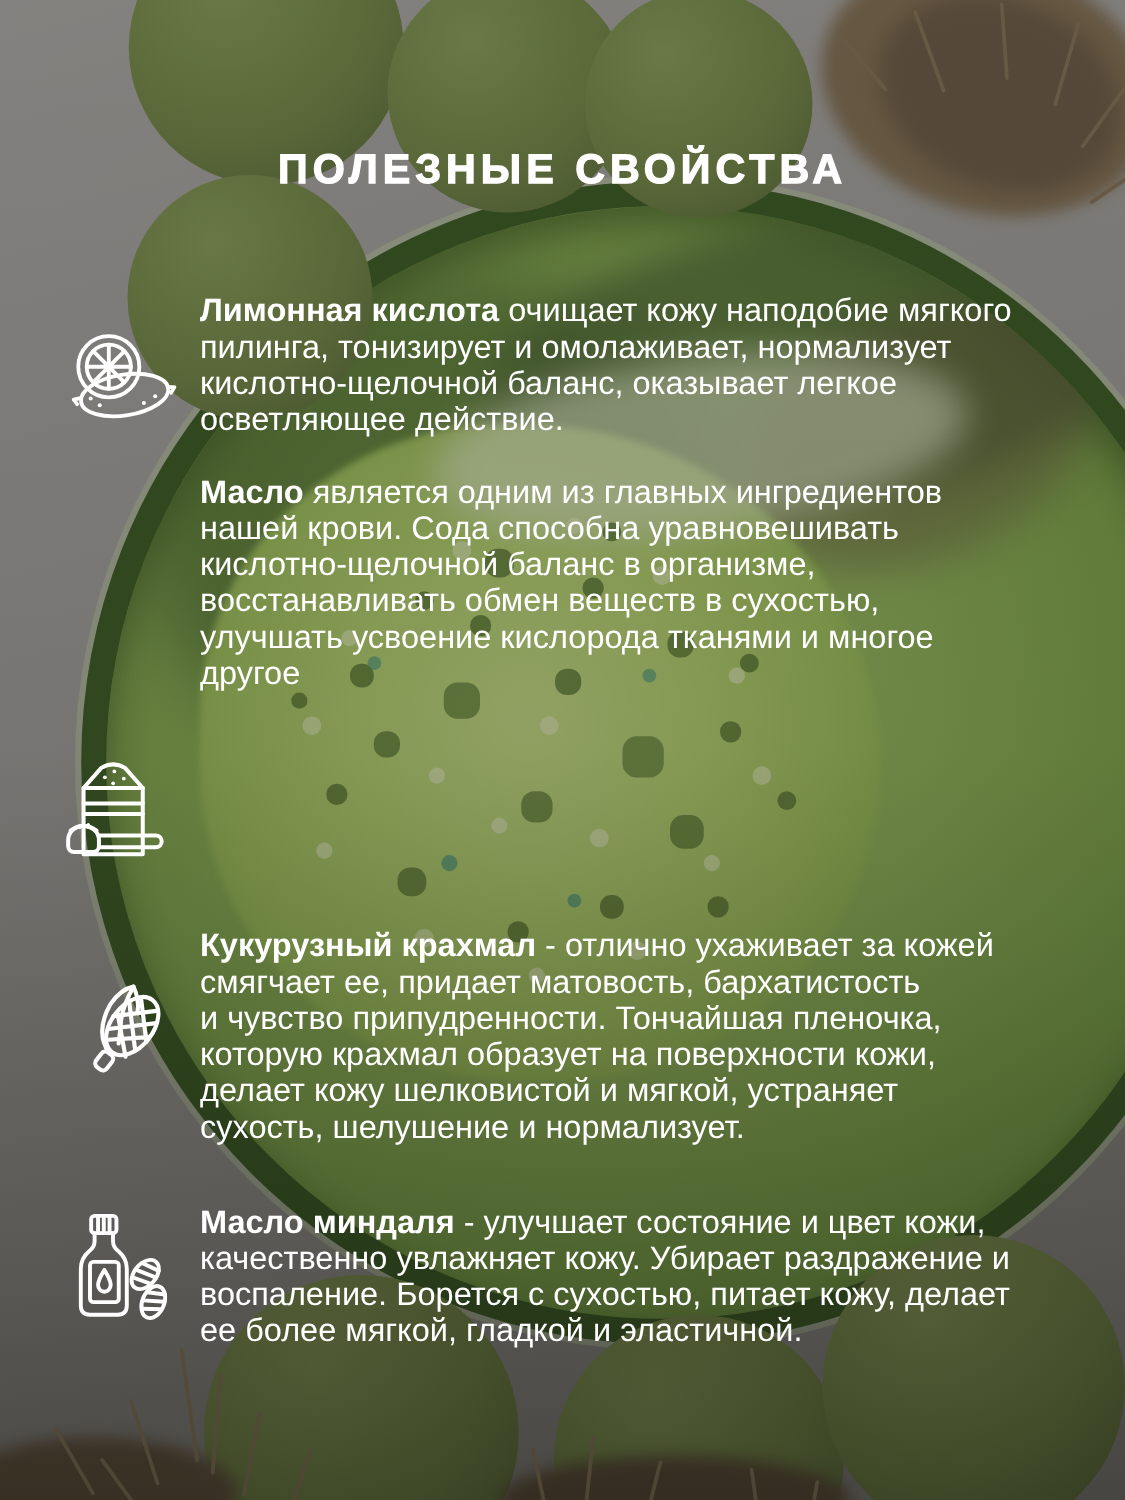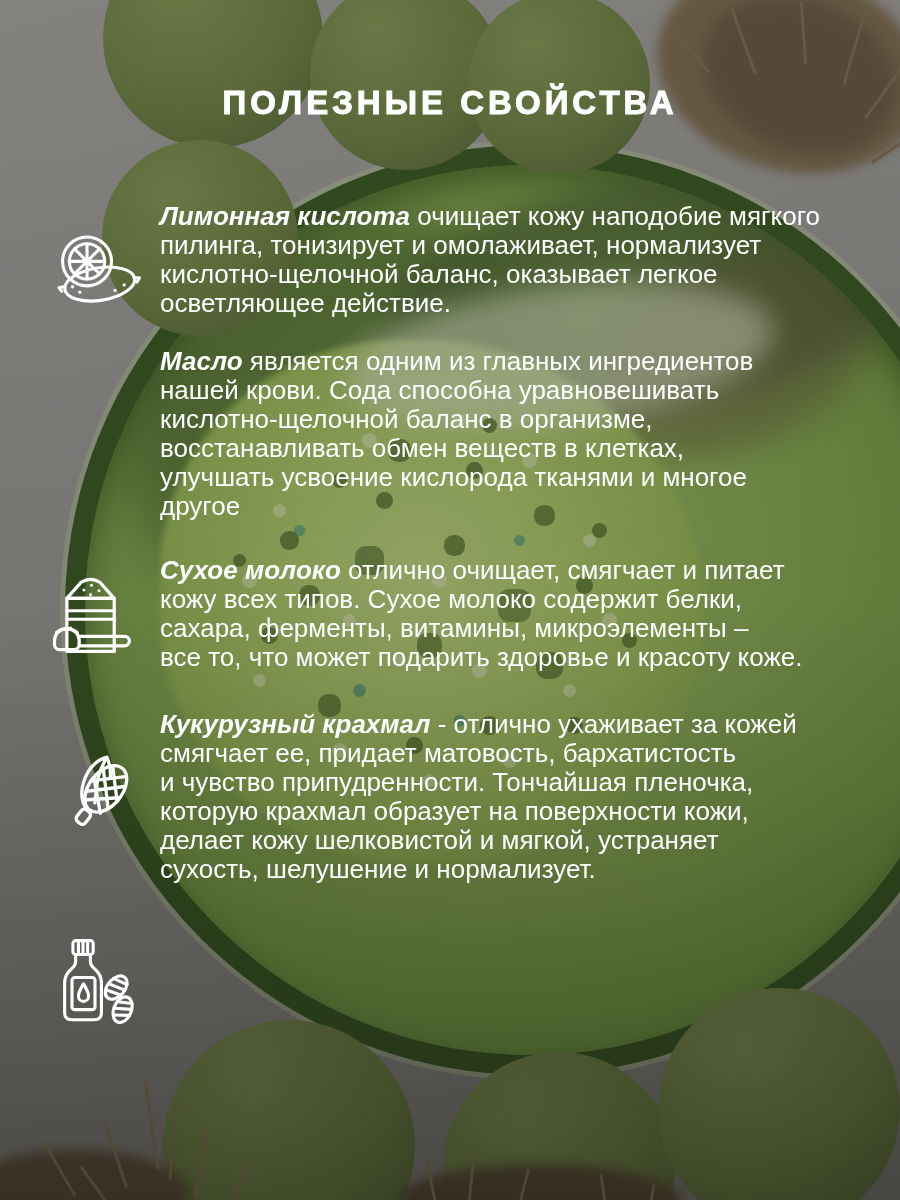--- a/index.html
+++ b/index.html
@@ -46,26 +46,26 @@
   .bomb.b7{left:658px;top:988px;width:242px;height:242px;}
   .grass-blob{position:absolute;border-radius:50%;filter:blur(6px);}
   .gb-tr1{left:655px;top:-30px;width:270px;height:200px;background:#8a7557;transform:rotate(16deg);}
   .gb-tr2{left:700px;top:0px;width:200px;height:150px;background:#74604a;transform:rotate(22deg);filter:blur(8px);}
   .gb-bl{left:-40px;top:1150px;width:230px;height:90px;background:#6e5c45;}
   .gb-bc{left:400px;top:1165px;width:280px;height:70px;background:#67563f;}
   .spike{position:absolute;width:3px;background:#9b8766;border-radius:2px;}
   .overlay{position:absolute;inset:0;
      background:linear-gradient(180deg,rgba(18,18,16,.30) 0%,rgba(18,18,16,.33) 50%,rgba(12,12,10,.45) 84%,rgba(8,8,6,.52) 100%);}
   
-  .content{position:absolute;inset:0;color:#fff;}
+  .content{position:absolute;inset:0;color:#fff;margin-top:32px;}
   .title{position:absolute;left:0;top:84px;width:100%;text-align:center;
          font-size:33px;font-weight:bold;letter-spacing:4px;-webkit-text-stroke:1px #fff;}
   .section{position:absolute;left:160px;width:718px;font-size:26px;line-height:29px;}
   .sec-body{white-space:pre-line;}
-  .section b{font-weight:bold;font-style:italic;}
+  .section b{font-weight:bold;}
   .s1{top:202px;} .s2{top:347px;} .s3{top:556px;} .s4{top:710px;} .s5{top:931px;}
   .icon{position:absolute;}
   .icon svg{width:100%;height:100%;display:block;}
   .ic1{left:45px;top:227px;width:104px;height:86px;}
   .ic2{left:56px;top:391px;width:82px;height:90px;}
   .ic3{left:46px;top:569px;width:90px;height:92px;}
   .ic4{left:49px;top:753px;width:94px;height:98px;}
   .ic5{left:49px;top:936px;width:92px;height:94px;}
   .icon svg *{stroke:#fff;stroke-width:3.4;fill:none;stroke-linecap:round;stroke-linejoin:round;}
   .icon svg text{stroke:none;fill:#fff;font-family:"Liberation Sans",sans-serif;font-weight:bold;}
@@ -142,46 +142,40 @@
       <b>Лимонная кислота</b><span class="sec-body"> очищает кожу наподобие мягкого
 пилинга, тонизирует и омолаживает, нормализует
 кислотно-щелочной баланс, оказывает легкое
 осветляющее действие.</span>
     </div>
 
     <div class="section s2">
       <b>Масло</b><span class="sec-body"> является одним из главных ингредиентов
 нашей крови. Сода способна уравновешивать
 кислотно-щелочной баланс в организме,
-восстанавливать обмен веществ в клетках,
+восстанавливать обмен веществ в сухостью,
 улучшать усвоение кислорода тканями и многое
 другое</span>
     </div>
 
     <div class="icon ic3">
       <svg viewBox="0 0 95 95">
         <path d="M22,30 L37,13 Q47,7 57,13 L72,30 Z"></path>
         <circle class="dot" cx="40" cy="21" r="1.6"></circle>
           <circle class="dot" cx="48" cy="16" r="1.6"></circle>
         <circle class="dot" cx="56" cy="22" r="1.6"></circle>
           <circle class="dot" cx="47" cy="26" r="1.6"></circle>
         <rect x="22" y="30" width="50" height="56"></rect>
         <path d="M22,43 H72 M22,52 H72"></path>
         <path d="M9,74 a13,12 0 0 1 26,0 v5 a5,5 0 0 1 -5,5 h-16 a5,5 0 0 1 -5,-5 z"></path>
         <path d="M11,66 Q22,58 33,66"></path>
         <circle class="dot" cx="19" cy="63" r="1.4"></circle>
           <circle class="dot" cx="26" cy="61" r="1.4"></circle>
         <path d="M35,70 h48 a5,5 0 0 1 0,10 h-48"></path>
       </svg>
-    </div>
-    <div class="section s3">
-      <b>Сухое молоко</b><span class="sec-body"> отлично очищает, смягчает и питает
-кожу всех типов. Сухое молоко содержит белки,
-сахара, ферменты, витамины, микроэлементы –
-все то, что может подарить здоровье и красоту коже.</span>
     </div>
 
     <div class="icon ic4">
       <svg viewBox="0 0 95 100">
         <g transform="rotate(38 47 50)">
           <ellipse cx="47" cy="33" rx="17" ry="27"></ellipse>
           <path d="M33,19 L61,47 M31,32 L58,56 M39,11 L64,36 M61,19 L33,47 M63,32 L36,56 M55,11 L30,36"></path>
           <path d="M46,62 Q26,56 22,30 Q21,15 28,7 Q31,27 39,38 Q44,46 47,51"></path>
           <path d="M28,7 Q38,12 44,22"></path>
           <rect x="41" y="62" width="11" height="15" rx="4"></rect>
@@ -207,14 +201,20 @@
         <g transform="rotate(40 73 55)">
           <ellipse cx="73" cy="55" rx="9.5" ry="14.5"></ellipse>
           <path d="M65,49 L80,45 M64,57 L82,51 M66,64 L82,58"></path>
         </g>
         <g transform="rotate(22 80 79)">
           <ellipse cx="80" cy="79" rx="9.5" ry="14.5"></ellipse>
           <path d="M72,73 L87,69 M71,81 L89,75 M73,88 L89,82"></path>
         </g>
       </svg>
     </div>
+    <div class="section s5">
+      <b>Масло миндаля</b><span class="sec-body"> - улучшает состояние и цвет кожи,
+качественно увлажняет кожу. Убирает раздражение и
+воспаление. Борется с сухостью, питает кожу, делает
+ее более мягкой, гладкой и эластичной.</span>
+    </div>
   </div>
 </div>
 
 </body></html>

